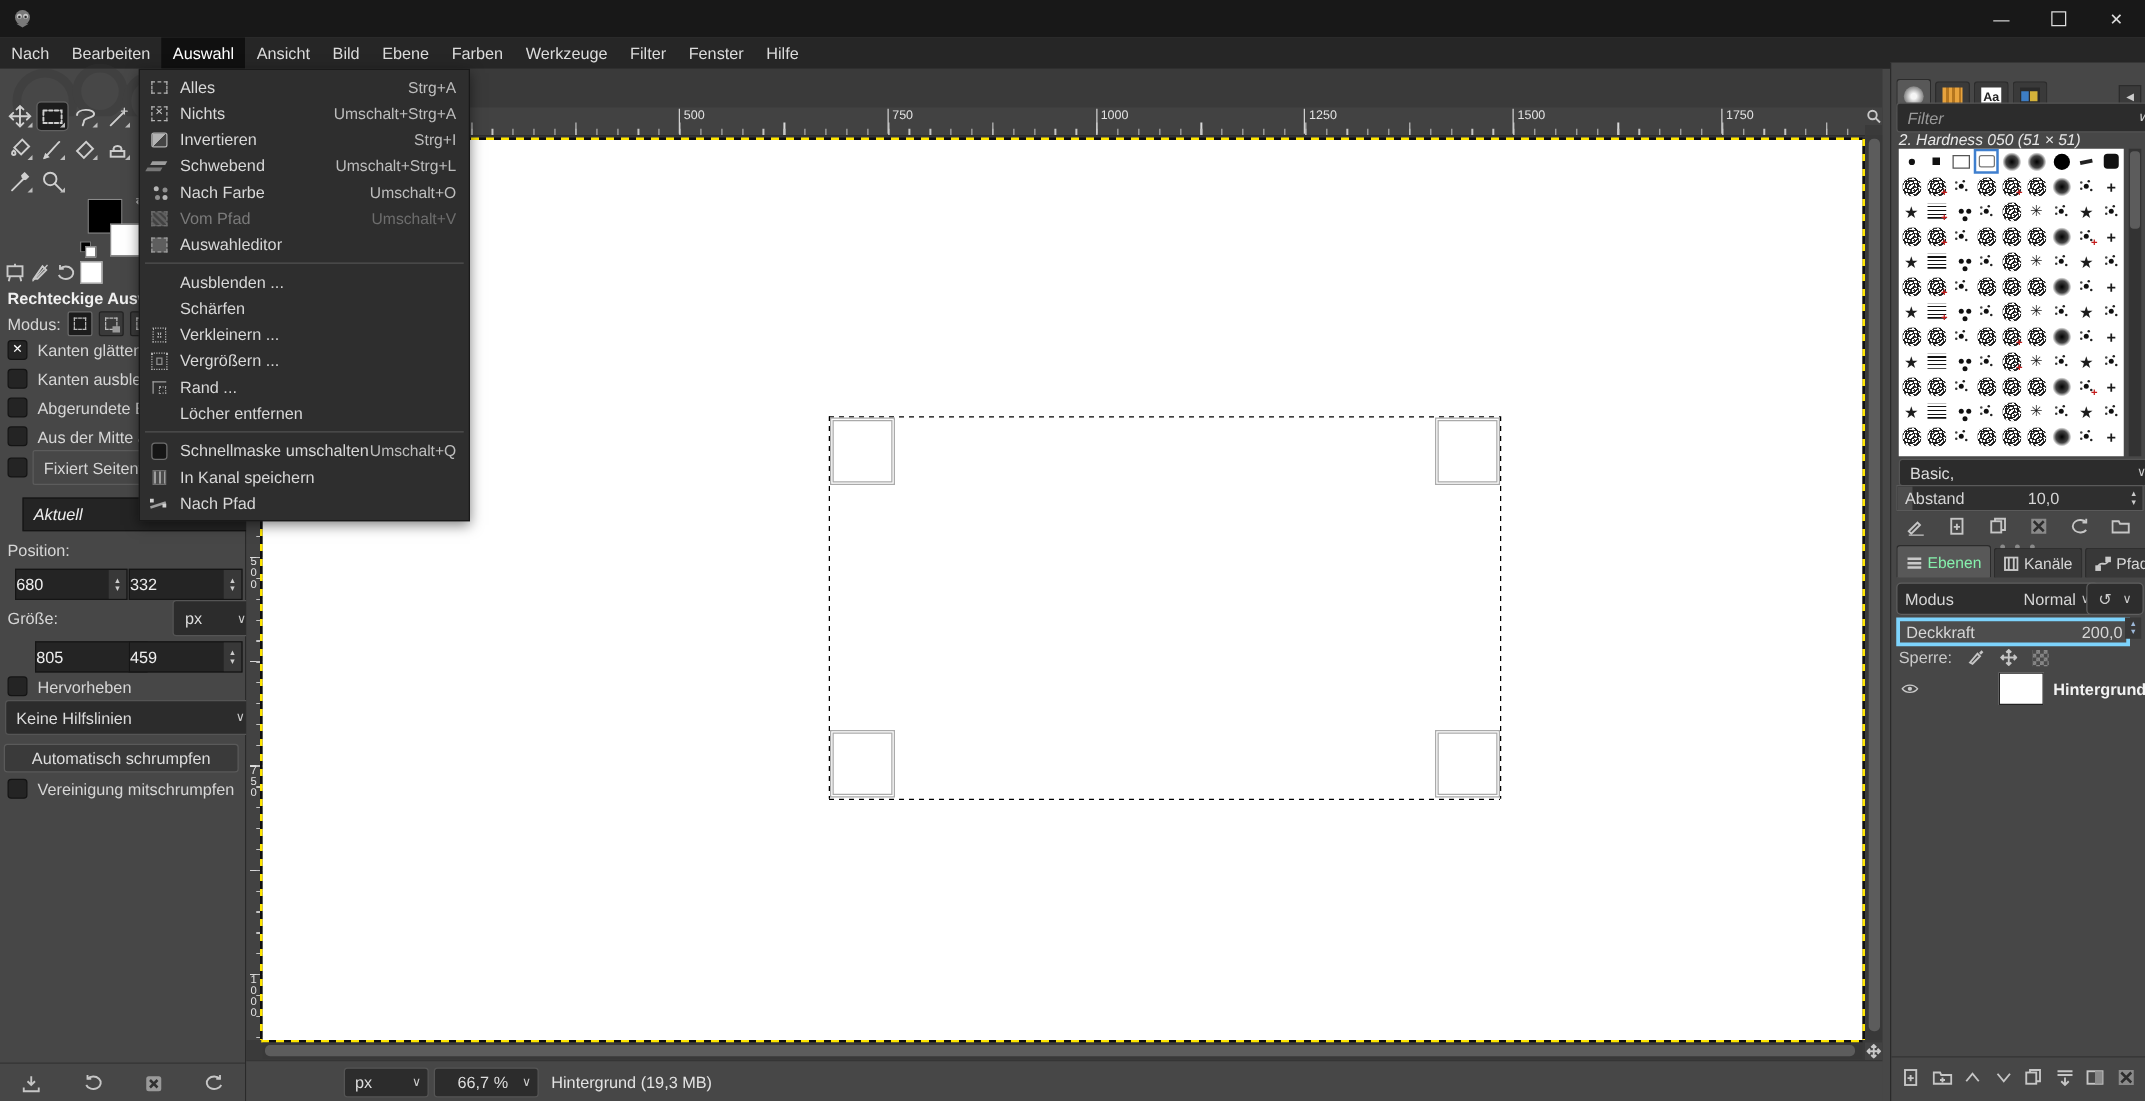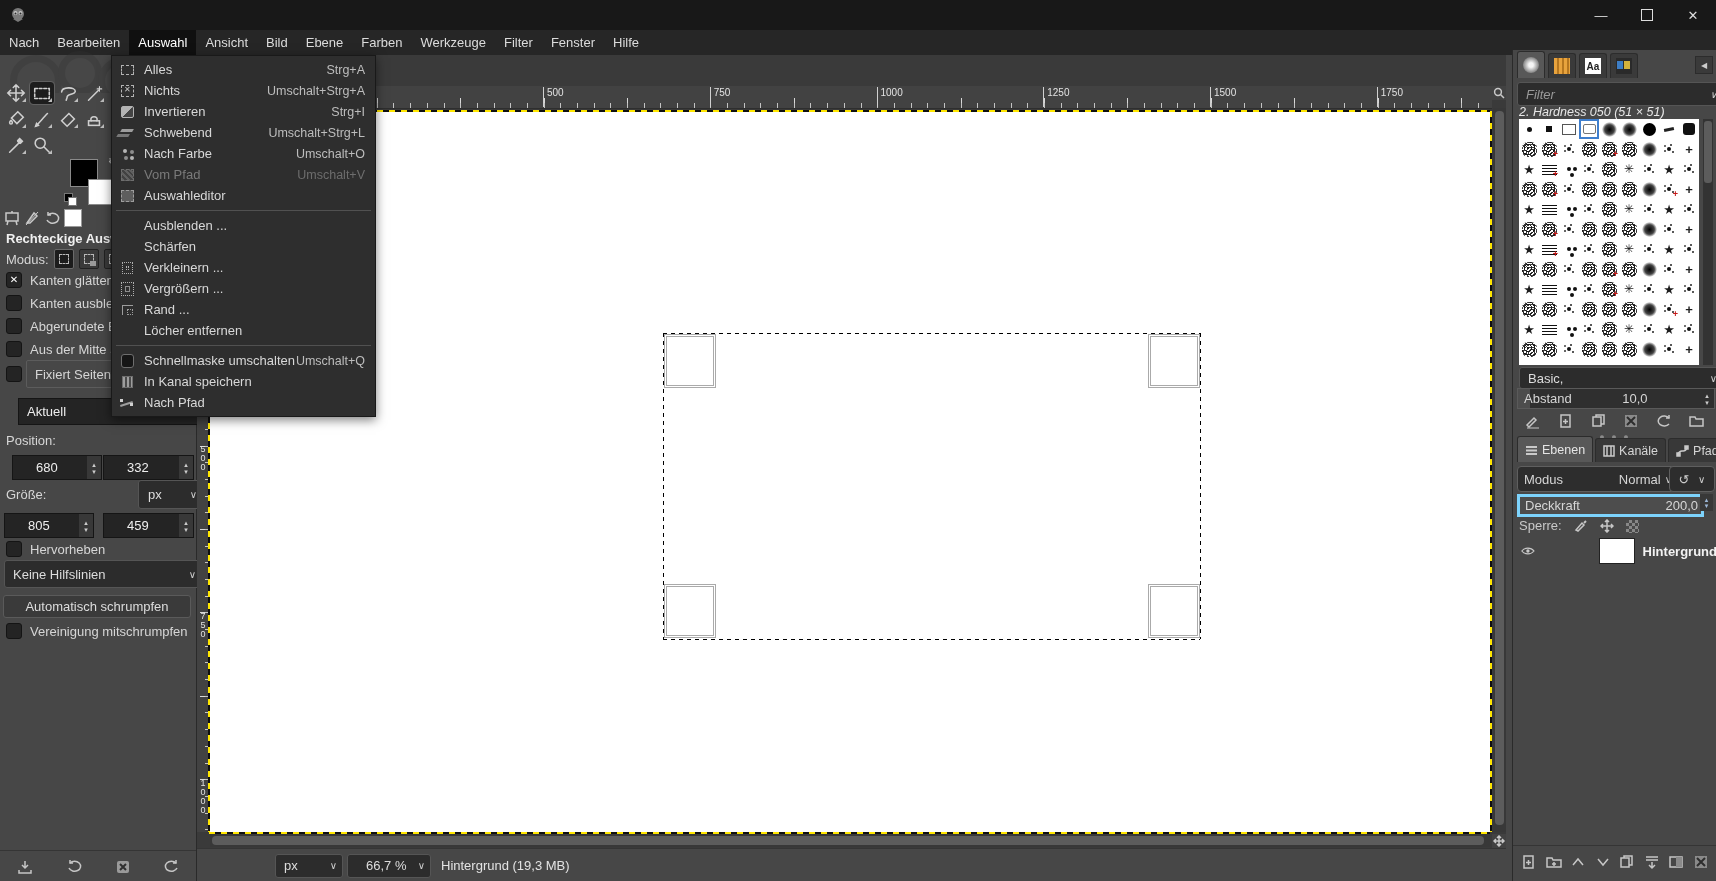--- a/index.html
+++ b/index.html
@@ -50,23 +50,23 @@
   .opt-swatch{width:16px;height:16px;background:#fff;border:1px solid #999}
   .to-title{position:absolute;left:6px;top:176px;width:186px;font-weight:bold;color:#f0f0f0;white-space:nowrap;overflow:hidden}
   .modus-row{position:absolute;left:6px;top:194px;display:flex;align-items:center;gap:5px}
   .mode-btn{width:18px;height:18px;background:#3a3a3a;border:1px solid #222;border-radius:2px;position:relative}
   .mode-btn.active{background:#1c1c1c;border-color:#6a6a6a}
   .mode-btn::before{content:"";position:absolute;inset:4px;border:1px dashed #b9b9b9}
   .mode-btn.m2::after,.mode-btn.m3::after{content:"";position:absolute;right:2px;bottom:2px;width:6px;height:5px;background:#9a9a9a}
   .chkrow{position:absolute;left:6px;display:flex;align-items:center;gap:8px;white-space:nowrap}
   .fix-frame{position:absolute;left:26px;top:305px;width:166px;height:26px;border:1px solid #5c5c5c;border-radius:2px;
              display:flex;align-items:center;padding-left:8px;white-space:nowrap;overflow:hidden}
-  .aktuell{position:absolute;left:18px;top:343px;width:174px;height:25px;padding-left:8px}
+  .aktuell{position:absolute;left:18px;top:343px;width:174px;height:25px;font-style:italic;padding-left:8px}
   .fld{height:23px;position:absolute}
-  .fld .val{padding-left:23px}
+  .fld .val{padding-left:0}
   .pxcombo{position:absolute;left:138px;top:425px;width:54px;height:27px;padding-left:9px}
   .guides{position:absolute;left:4px;top:505px;width:188px;height:26px;padding-left:8px}
   .shrinkbtn{position:absolute;left:3px;top:540px;width:186px;height:21px}
   .dock-foot{position:absolute;left:0;top:795px;width:196px;height:31px;border-top:1px solid #353535;display:flex;align-items:center;justify-content:space-around}
   .dock-foot svg,.rfoot svg{stroke:#c6c6c6;fill:none;stroke-width:1.5}
 
   
   .canvas-wrap{position:absolute;left:197px;top:55px;width:1309px;height:793px;background:#3a3a3a;overflow:hidden}
   .hruler{position:absolute;left:0;top:31px;width:1295px;height:22px;background:#424242;border-bottom:1px solid #2e2e2e;
     background-image:repeating-linear-gradient(90deg,#c4c4c4 0 1px,transparent 1px 16.68px),
@@ -128,21 +128,21 @@
   .mi-border::before{content:"";position:absolute;inset:2px 2px;border:1px solid #9d9d9d;border-right:none;border-bottom:none}
   .mi-border::after{content:"";position:absolute;right:2px;bottom:2px;width:4px;height:4px;border:1px dotted #9d9d9d}
   .mi-qmask::before{content:"";position:absolute;inset:0 1px;background:#161616;border:1px solid #6e6e6e;border-radius:3px}
   .mi-channel::before{content:"";position:absolute;inset:1px 2px;border:1px solid #6e6e6e;
      background:repeating-linear-gradient(90deg,#9d9d9d 0 2px,#4a4a4a 2px 4px)}
   .mi-topath::before{content:"";position:absolute;left:0;top:7px;width:13px;height:2px;background:#9d9d9d;transform:rotate(-18deg)}
   .mi-topath::after{content:"";position:absolute;left:0;top:3px;width:3px;height:3px;background:#d0d0d0;box-shadow:10px 4px #d0d0d0}
 
   
   .right-dock{position:absolute;left:1512px;top:50px;width:204px;height:831px;background:#474747;border-left:1px solid #2a2a2a}
-  .rtabs{position:absolute;left:4px;top:2px;width:196px;height:26px;display:flex;align-items:flex-end;gap:3px}
+  .rtabs{position:absolute;left:4px;top:14px;width:196px;height:26px;display:flex;align-items:flex-end;gap:3px}
   .rtab{width:26px;height:24px;background:#3a3a3a;border:1px solid #2c2c2c;border-bottom:none;border-radius:3px 3px 0 0;
         display:flex;align-items:center;justify-content:center}
   .rtab.active{background:#585858;height:26px}
   .dock-arrow{margin-left:auto;width:16px;height:16px;background:#3a3a3a;border:1px solid #2c2c2c;color:#ccc;
         font-size:8px;display:flex;align-items:center;justify-content:center;align-self:center}
   .brush-dot{width:16px;height:16px;border-radius:50%;background:radial-gradient(circle,#f5f5f5 0 20%,#9a9a9a 60%,#3a3a3a 100%)}
   .pattern-sw{width:16px;height:16px;background:repeating-linear-gradient(90deg,#e8a33d 0 3px,#b5761f 3px 5px)}
   .font-sw{width:16px;height:16px;background:#fff;color:#222;font-size:10px;font-weight:bold;display:flex;align-items:center;justify-content:center}
   .hist-sw{width:16px;height:16px;background:#2a2a2a;position:relative}
   .hist-sw::before{content:"";position:absolute;left:1px;top:3px;width:6px;height:8px;background:#3d7dc4;box-shadow:7px 0 #d4b23a}
@@ -179,21 +179,21 @@
                display:flex;align-items:center;overflow:hidden}
   .spacing-fill{position:absolute;left:0;top:0;bottom:0;width:6%;background:#4d4d4d}
   .spacing-row .lab{margin-left:6px;z-index:1}
   .spacing-row .val{margin-left:auto;margin-right:2px;z-index:1}
   .brush-actions{position:absolute;left:4px;top:360px;width:196px;height:22px;display:flex;align-items:center;justify-content:space-around}
   .brush-actions svg{stroke:#c6c6c6;fill:none;stroke-width:1.5}
   .dots-div{position:absolute;left:0;top:382px;width:204px;text-align:center;color:#8a8a8a;font-size:9px;letter-spacing:2px}
   .ltabs{position:absolute;left:4px;top:387px;width:196px;height:25px;display:flex;align-items:flex-end;gap:2px}
   .ltab{height:23px;background:#383838;border:1px solid #2c2c2c;border-bottom:none;border-radius:3px 3px 0 0;
         display:flex;align-items:center;gap:4px;padding:0 7px;font-size:12.5px;white-space:nowrap}
-  .ltab.active{background:#585858;height:25px;color:#e5e5e5}
+  .ltab.active{background:#585858;height:25px;color:#86efac}
   .ltab svg{stroke:#c9c9c9;fill:none;stroke-width:1.5}
   .mode-row{position:absolute;left:4px;top:416px;width:148px;height:24px;background:#2d2d2d;border:1px solid #5f5f5f;border-radius:4px;
             display:flex;align-items:center;padding:0 6px}
   .mode-row .mval{margin-left:auto;margin-right:4px}
   .mode-reset{position:absolute;left:156px;top:416px;width:44px;height:24px;background:#2d2d2d;border:1px solid #5f5f5f;border-radius:4px;
             display:flex;align-items:center;justify-content:space-evenly;color:#ccc}
   .opacity-row{position:absolute;left:4px;top:444px;width:181px;height:17px;background:#4d4d4d;border:3px solid #7dd3fc;
             display:flex;align-items:center}
   .opacity-row .lab{margin-left:5px}.opacity-row .val{margin-left:auto;margin-right:3px}
   .opacity-spin{position:absolute;left:187px;top:444px;width:13px;height:17px;background:#383838;display:flex;flex-direction:column;
@@ -393,21 +393,21 @@
           <span>▴</span>
           <span>▾</span>
         </span>
     </div>
 
     <div class="abs" style="left:6px;top:432px">Größe:</div>
     <div class="pxcombo combo">
       <span>px</span>
       <span class="chev">∨</span>
     </div>
-    <div class="fld entry" style="left:4px;top:458px;width:88px">
+    <div class="fld entry" style="left:28px;top:458px;width:88px">
       <span class="val">805</span>
       <span class="spin">
           <span>▴</span>
           <span>▾</span>
         </span>
     </div>
     <div class="fld entry" style="left:103px;top:458px;width:89px">
       <span class="val">459</span>
       <span class="spin">
           <span>▴</span>

